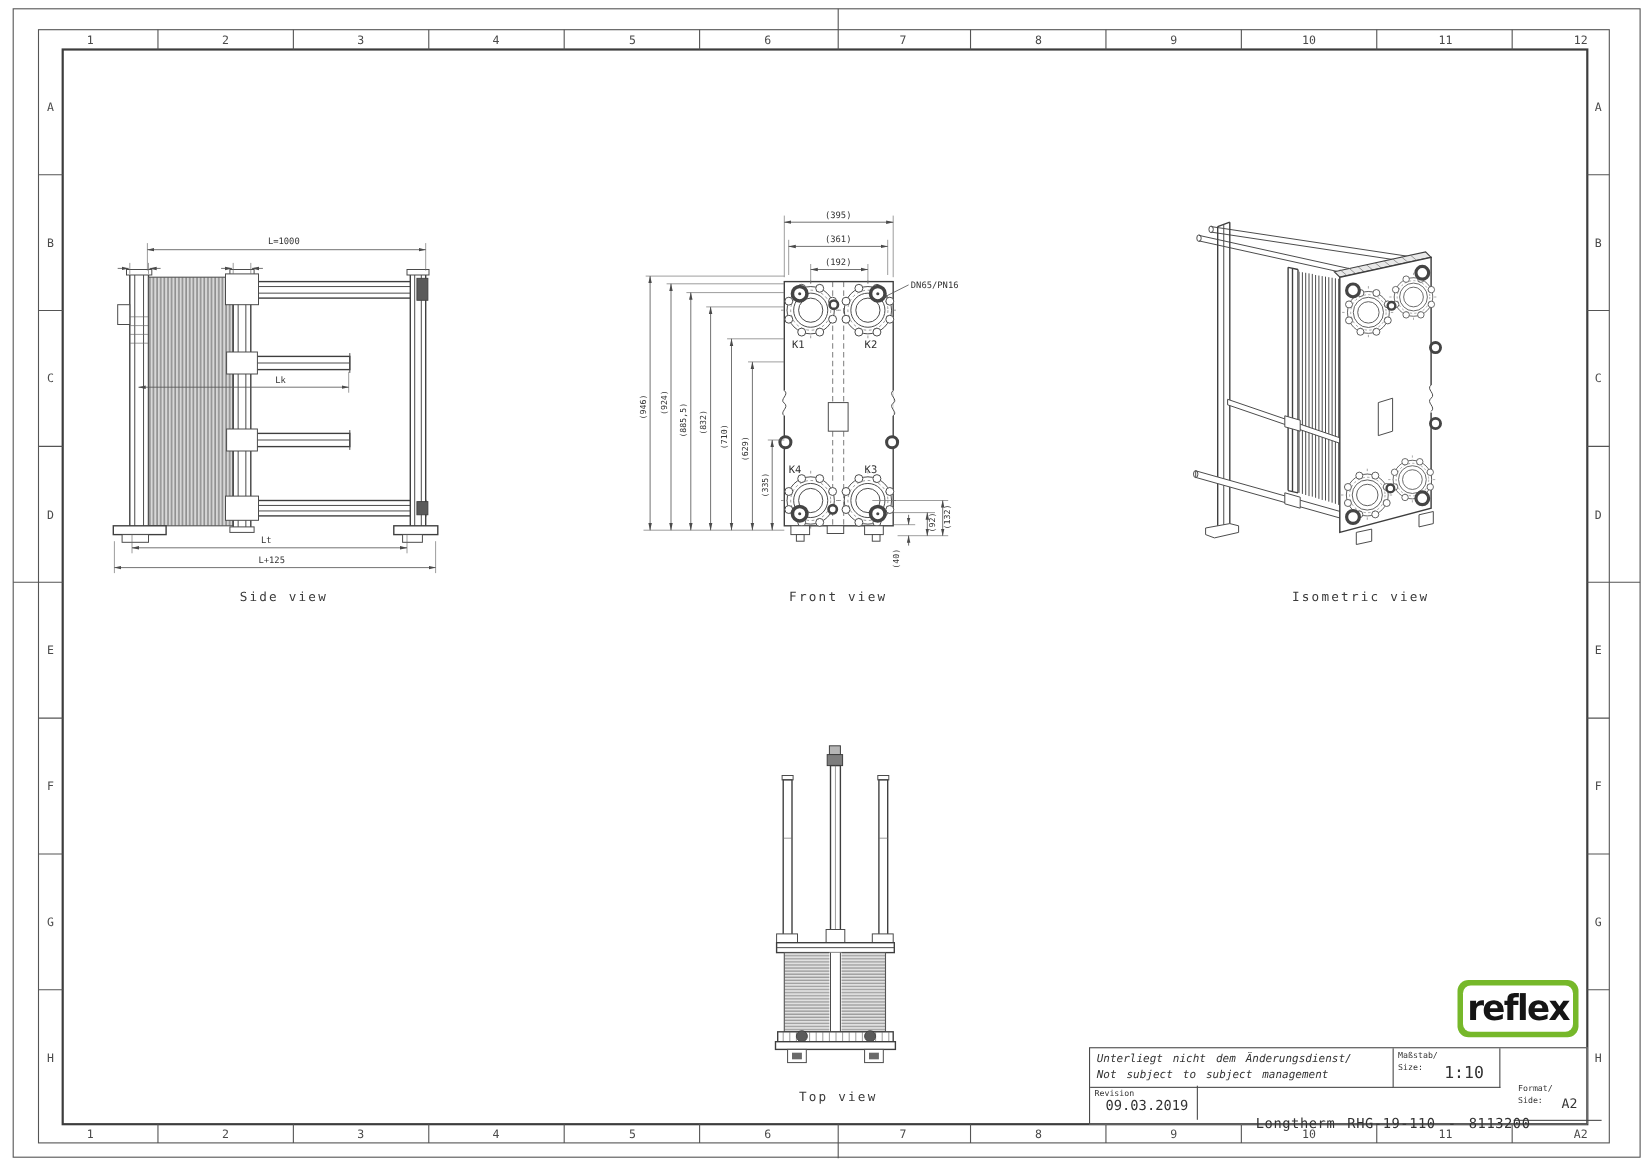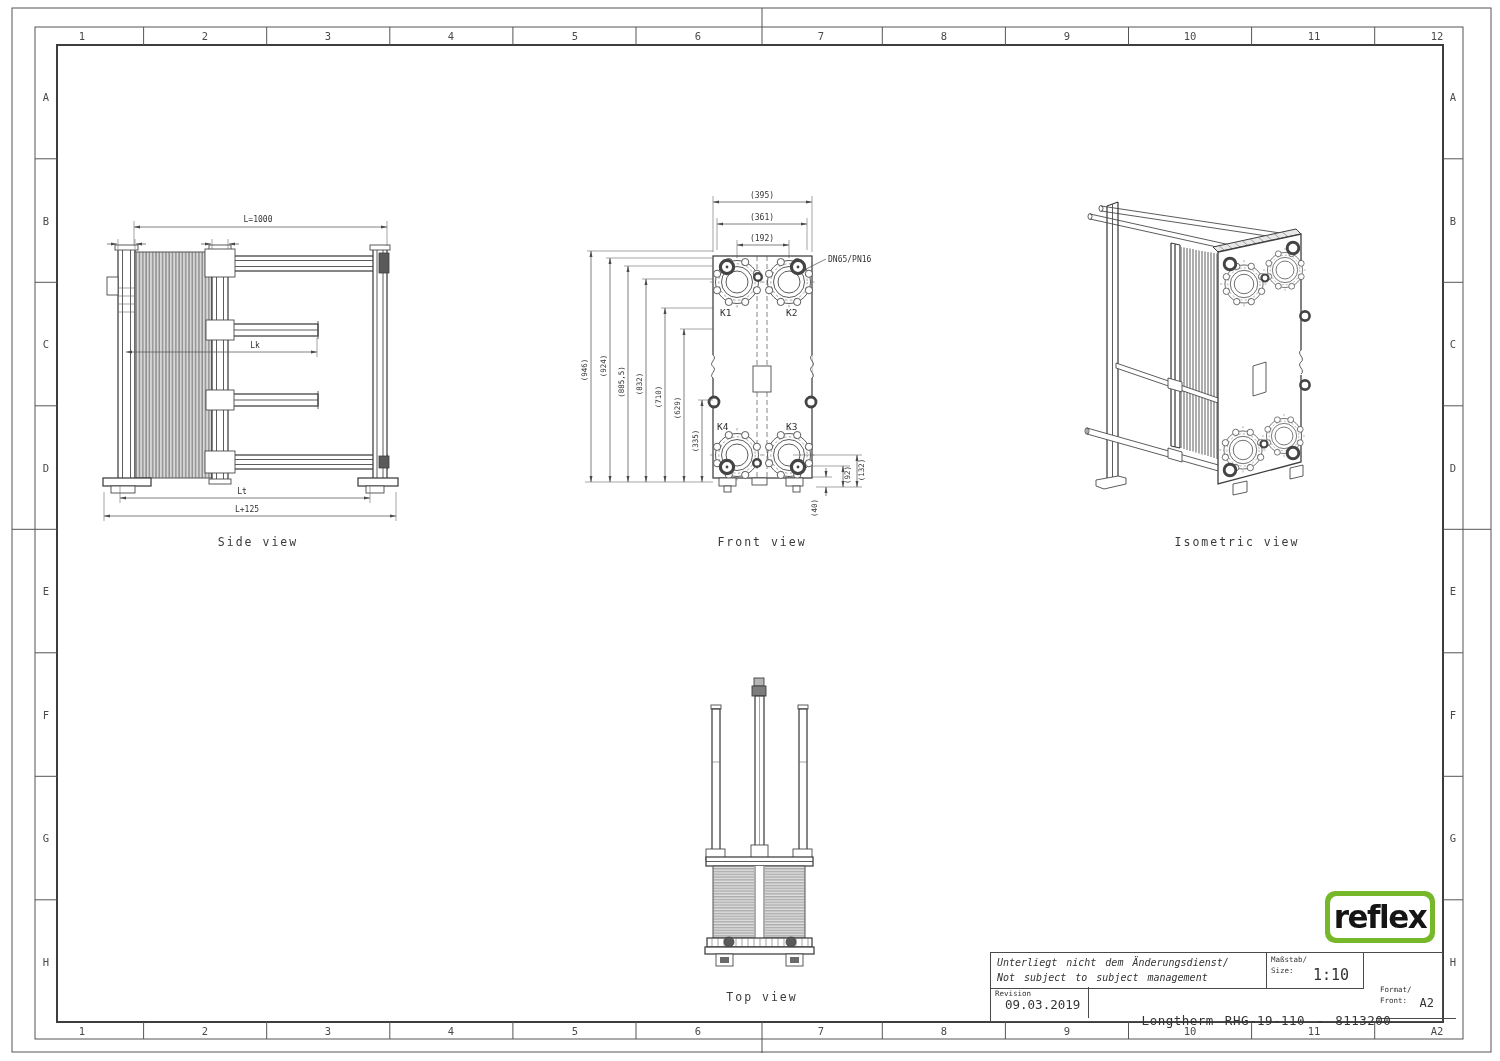--- a/index.html
+++ b/index.html
@@ -400,21 +400,21 @@
     <div>Unterliegt nicht dem Änderungsdienst/</div>
     <div>Not subject to subject management</div>
   </div>
   <div class="cell tb-scale">
     <div class="minilbl">Maßstab/</div>
     <div class="minilbl">Size:</div>
     <div class="val">1:10</div>
   </div>
   <div class="cell tb-format">
     <div class="minilbl">Format/</div>
-    <div class="minilbl">Front:</div>
+    <div class="minilbl">Side:</div>
     <div class="val">A2</div>
   </div>
   <div class="cell tb-rev">
     <div class="minilbl">Revision</div>
     <div class="val">09.03.2019</div>
   </div>
   <div class="cell tb-title">Longtherm RHG-19-110 - 8113200</div>
 </div>
 
 <div class="logo" style="background: rgb(118, 184, 42);">

